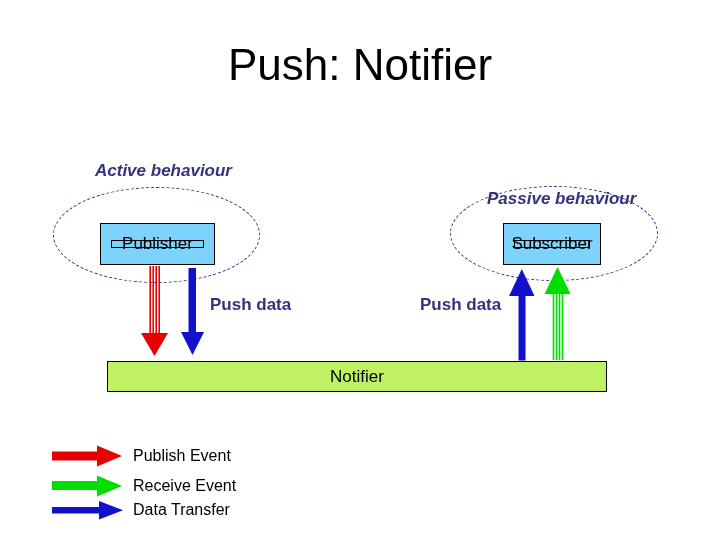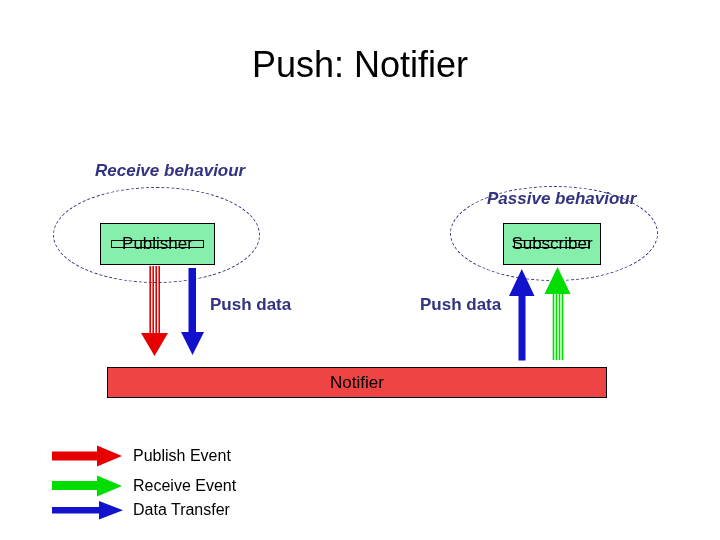--- a/index.html
+++ b/index.html
@@ -9,21 +9,21 @@
     height: 540px;
     background: #ffffff;
     font-family: "Liberation Sans", sans-serif;
     overflow: hidden;
   }
   .abs { position: absolute; }
 
   .slide-title {
     top: 42px; left: 0; width: 720px;
     text-align: center;
-    font-size: 36px;
+    font-size: 44px;
     line-height: 46px;
     color: #000000;
     white-space: nowrap;
   }
 
   .behaviour-caption {
     font-size: 17px;
     font-weight: bold;
     font-style: italic;
     color: #333380;
@@ -38,21 +38,21 @@
     border-radius: 50%;
     box-sizing: border-box;
     background: transparent;
   }
   .ellipse-active  { left: 53px;  top: 187px; width: 207px; height: 96px; }
   .ellipse-passive { left: 450px; top: 186px; width: 208px; height: 95px; }
 
   .node-box {
     box-sizing: border-box;
     border: 1.4px solid #000000;
-    background: #86efac;
+    background: #7dd3fc;
     padding: 16px 10px;
     z-index: 4;
   }
   .node-box-inner {
     box-sizing: border-box;
     border: 1px solid #000000;
     width: 100%; height: 100%;
     display: flex; align-items: center; justify-content: center;
     font-size: 17px;
     color: #000000;
@@ -70,26 +70,25 @@
     z-index: 6;
     margin-top: 12px;
   }
   .push-data-left  { left: 210px; top: 284px; }
   .push-data-right { left: 420px; top: 284px; }
 
   .notifier-box {
     left: 107px; top: 361px; width: 500px; height: 31px;
     box-sizing: border-box;
     border: 1.5px solid #000000;
-    background: #ef4444;
+    background: #bef264;
     display: flex; align-items: center; justify-content: center;
     font-size: 17px;
     color: #000000;
     z-index: 4;
-    margin-top: 6px;
   }
 
   .arrows-layer {
     left: 0; top: 0; width: 720px; height: 540px;
     z-index: 5;
     pointer-events: none;
   }
 
   .legend-label {
     left: 133px;
@@ -104,21 +103,21 @@
   .legend-label-1 { top: 476px; }
   .legend-label-2 { top: 500px; }
 </style>
 </head>
 <body>
 
 <div class="slide">
 
   <div class="abs slide-title">Push: Notifier</div>
 
-  <div class="abs behaviour-caption caption-active">Receive behaviour</div>
+  <div class="abs behaviour-caption caption-active">Active behaviour</div>
   <div class="abs behaviour-caption caption-passive">Passive behaviour</div>
 
   <div class="abs dashed-ellipse ellipse-active"></div>
   <div class="abs dashed-ellipse ellipse-passive"></div>
 
   <div class="abs node-box node-publisher">
     <div class="node-box-inner">Publisher</div>
   </div>
   <div class="abs node-box node-subscriber">
     <div class="node-box-inner">Subscriber</div>

